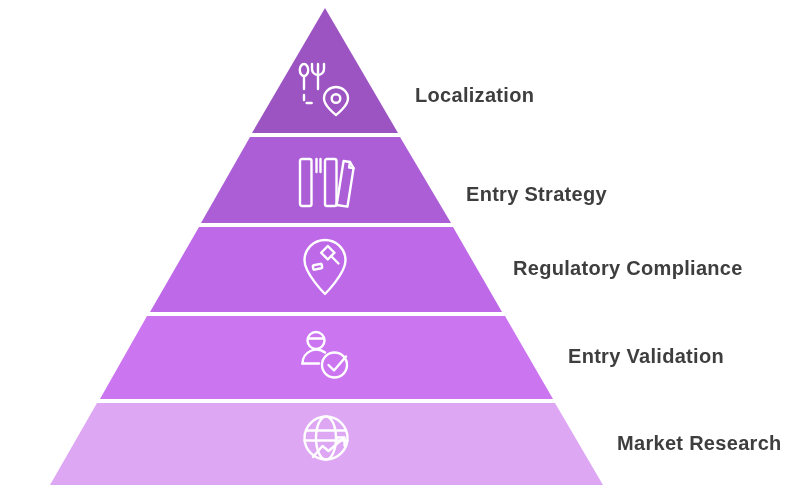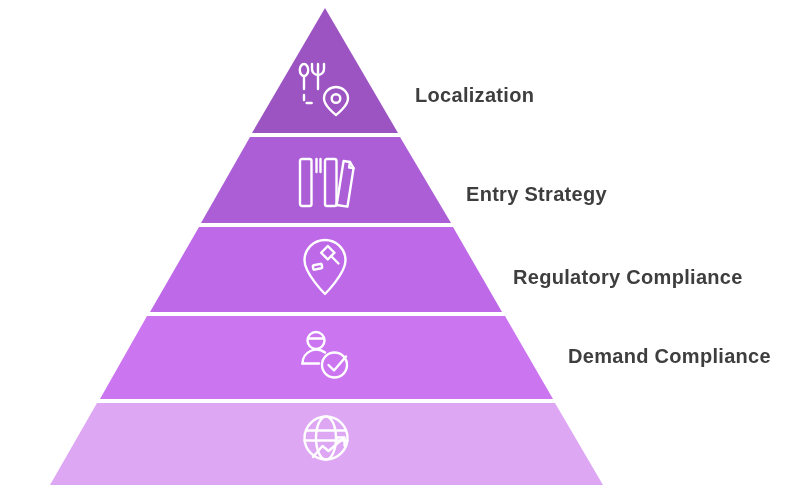--- a/index.html
+++ b/index.html
@@ -15,21 +15,21 @@
     position:absolute;
     font-size:20px;
     font-weight:700;
     line-height:24px;
     letter-spacing:0.3px;
     color:#3e3e3e;
     white-space:nowrap;
   }
   .lbl-0{left:415px;top:83px;}
   .lbl-1{left:466px;top:182px;}
-  .lbl-2{left:513px;top:256px;margin-top:9px;}
+  .lbl-2{left:513px;top:256px;}
   .lbl-3{left:568px;top:344px;}
   .lbl-4{left:617px;top:431px;}
   .icon-stroke{stroke:#ffffff;stroke-width:2.4;fill:none;stroke-linecap:round;stroke-linejoin:round;}
 </style>
 </head>
 <body>
 
 <div class="stage">
 
   <svg class="pyramid-svg" width="800" height="502" viewBox="0 0 800 502">
@@ -83,15 +83,16 @@
       <line x1="4.5" y1="16.5" x2="43.5" y2="16.5"></line>
       <line x1="2.5" y1="26.5" x2="45.5" y2="26.5"></line>
       <path d="M11,43 l9.5,-11 l6,5 L42,23.8"></path>
       <path d="M34.5,23.5 h8 v8"></path>
     </g>
   </svg>
 
   <div class="level-label lbl-0">Localization</div>
   <div class="level-label lbl-1">Entry Strategy</div>
   <div class="level-label lbl-2">Regulatory Compliance</div>
-  <div class="level-label lbl-3">Demand Compliance</div>
+  <div class="level-label lbl-3">Entry Validation</div>
+  <div class="level-label lbl-4">Market Research</div>
 
 </div>
 
 </body></html>

